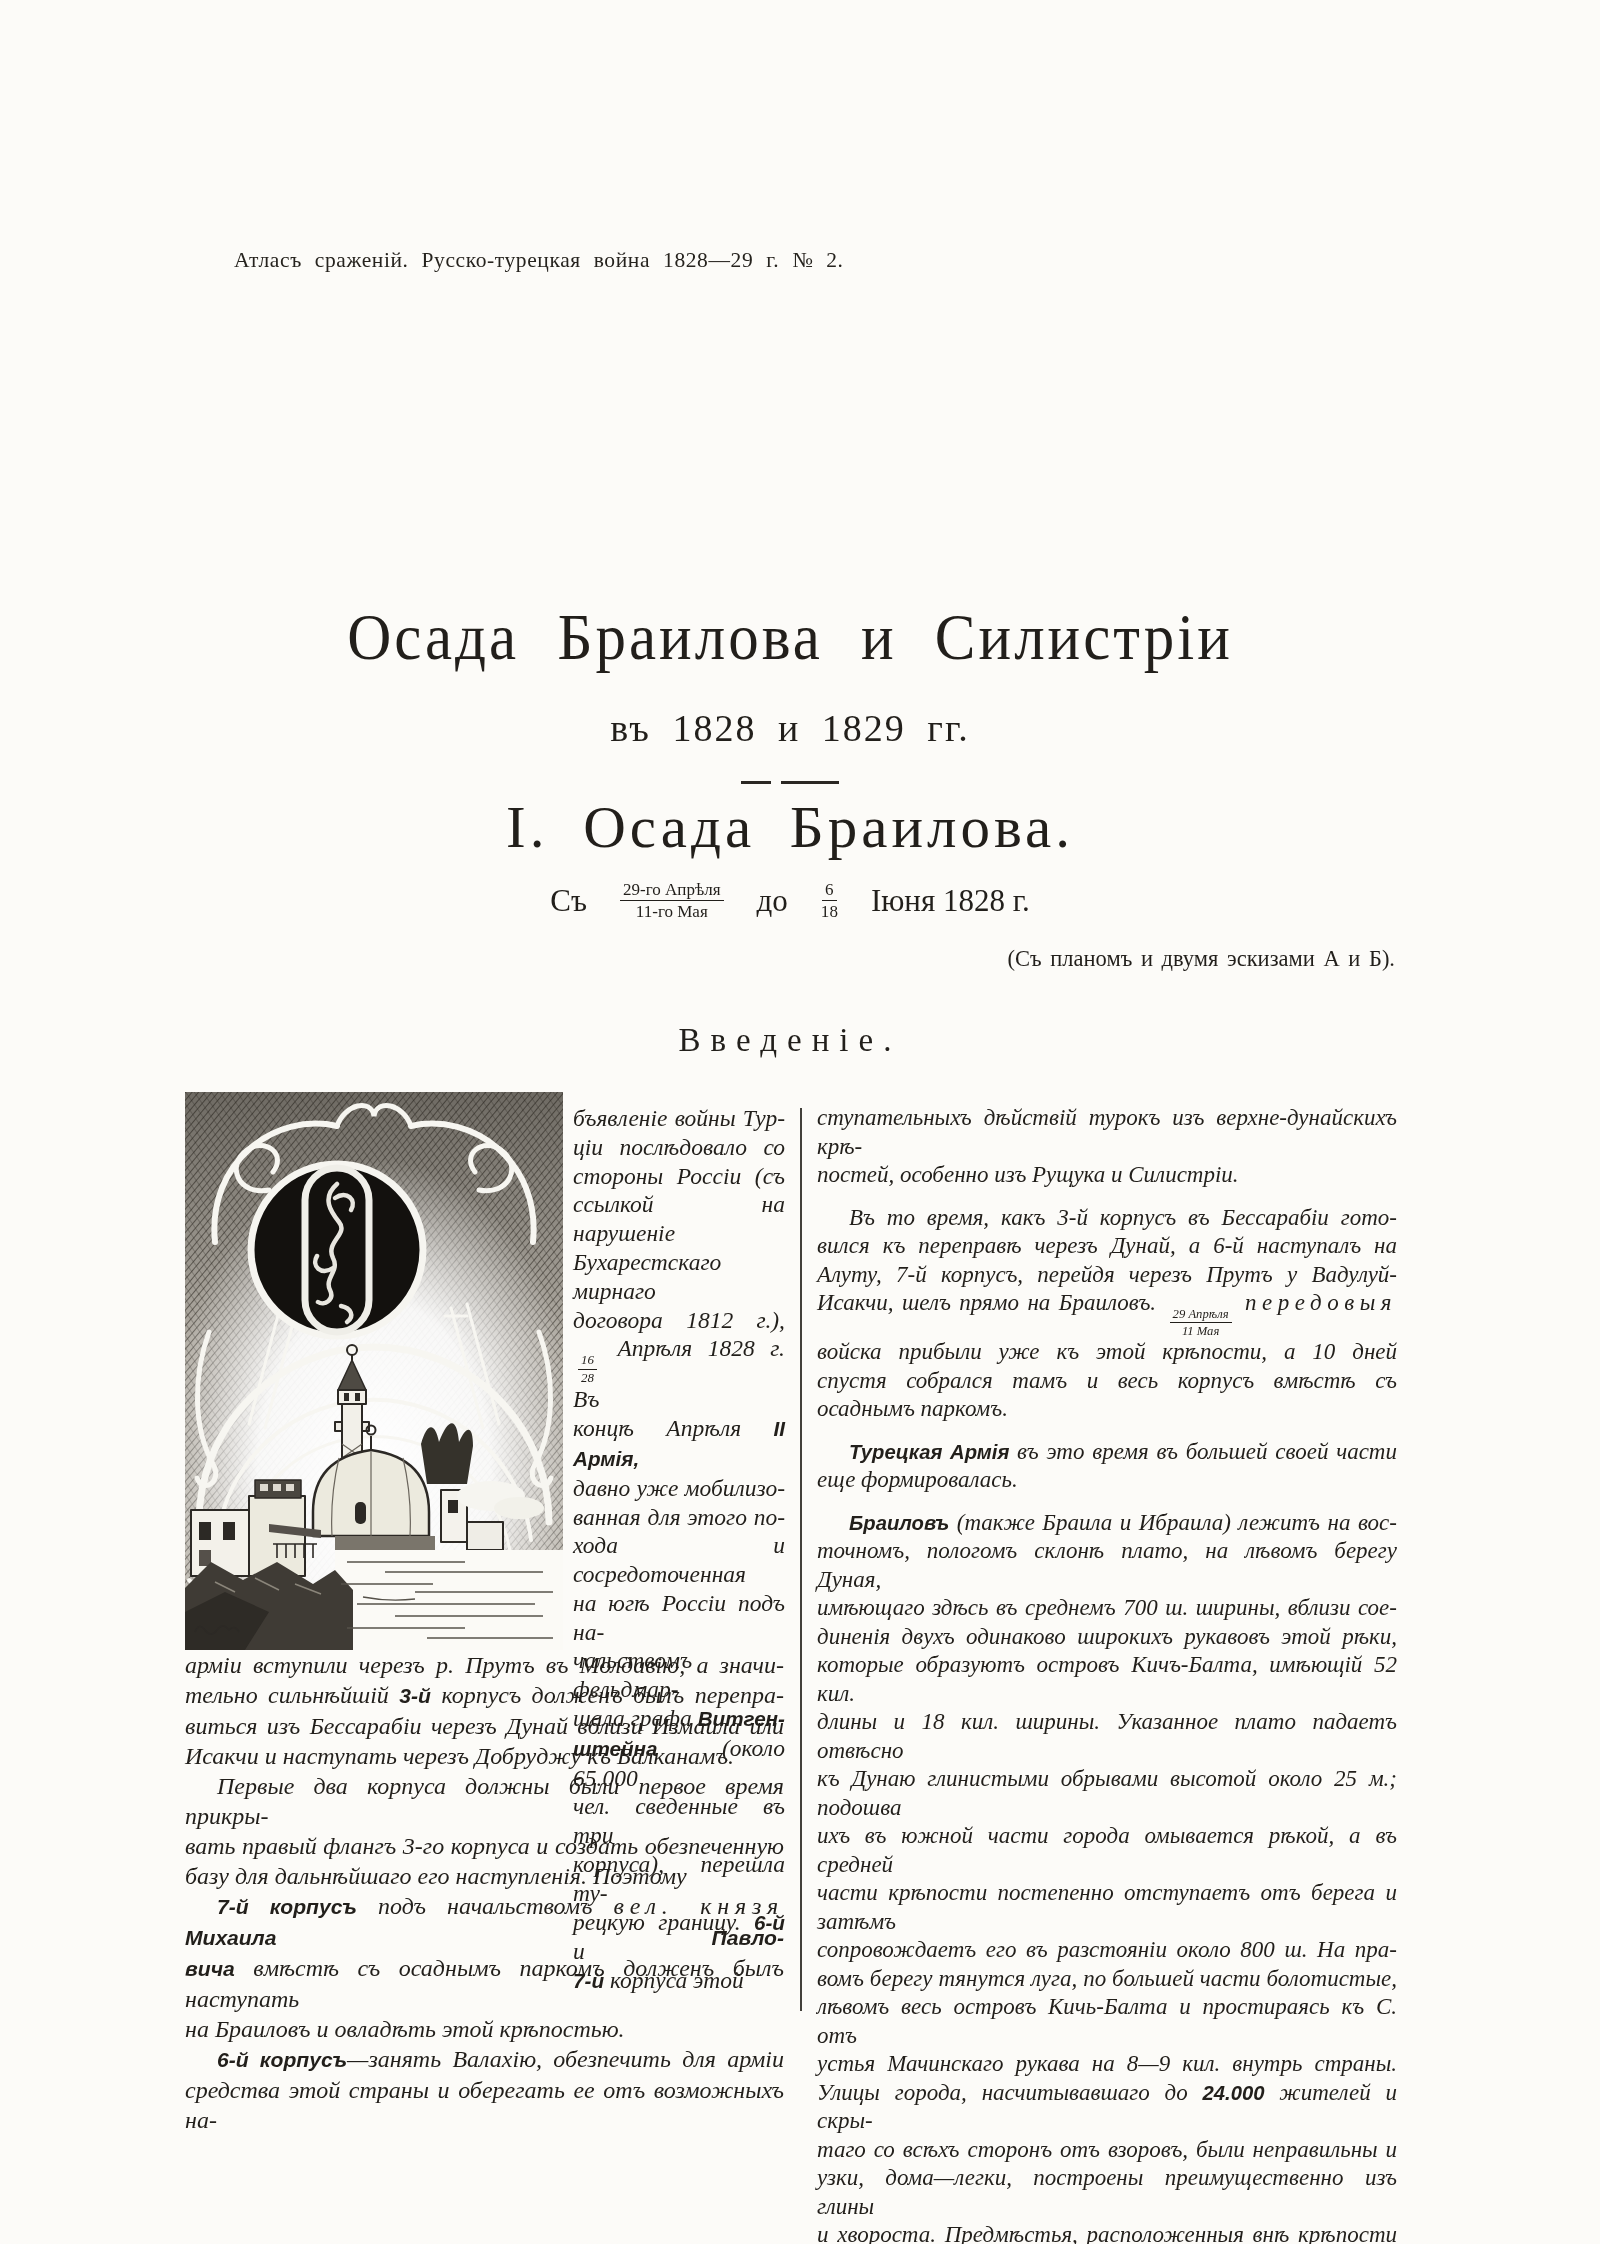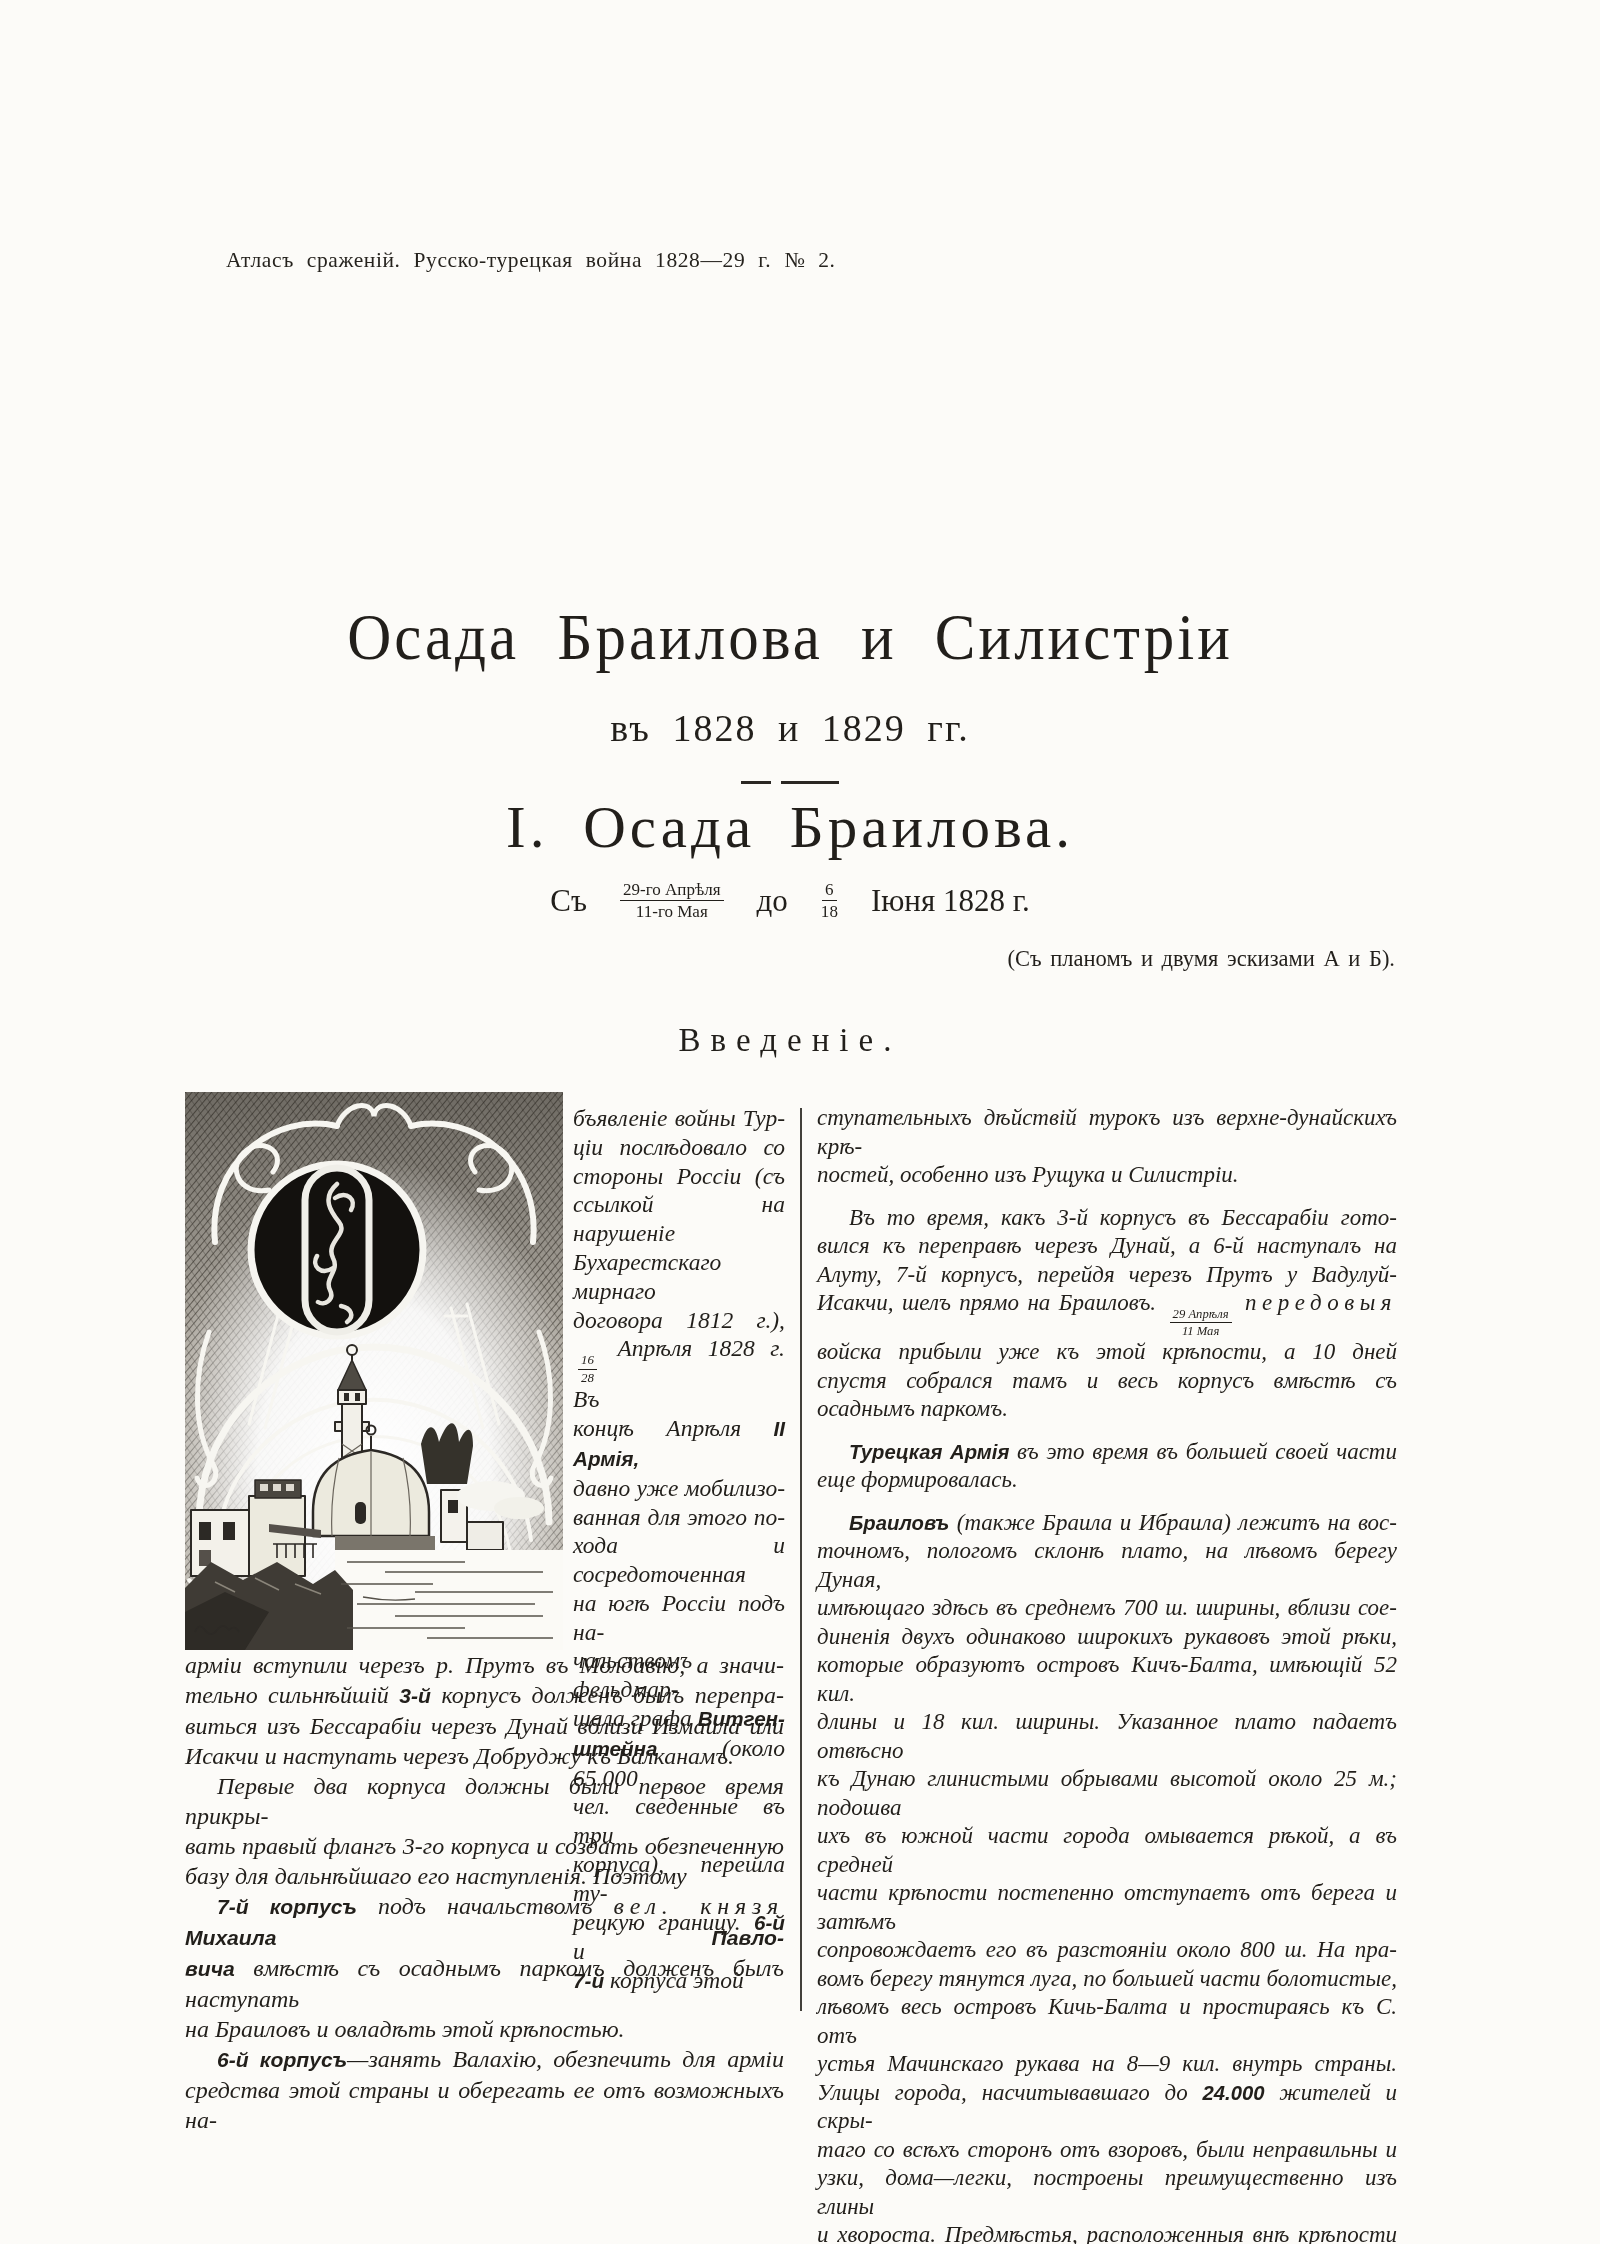--- a/index.html
+++ b/index.html
@@ -6,21 +6,21 @@
   .page{
     position:relative; width:1600px; height:2244px; margin:0 auto;
     background:#fcfbf8; color:#221f1b;
     font-family:"Liberation Serif", serif;
     overflow:hidden;
   }
   .abs{position:absolute;}
   .center{left:185px; width:1210px; text-align:center;}
 
   .running-head{
-    left:226px; top:248px; font-size:21.5px; letter-spacing:.6px; word-spacing:7px;
+    left:234px; top:248px; font-size:21.5px; letter-spacing:.6px; word-spacing:7px;
     color:#26231e;
   }
   .title-main{
     top:604px; font-size:61px; letter-spacing:3px; word-spacing:20px; line-height:1;
     transform:scaleY(1.08); transform-origin:top center;
   }
   .title-sub{ top:706px; font-size:38px; letter-spacing:2px; word-spacing:10px; }
   .title-divider{ top:781px; height:4px; }
   .title-divider i{ display:inline-block; height:3px; background:#2a2723; vertical-align:top; margin:0 5px;}
   .title-divider .d1{width:30px;} .title-divider .d2{width:58px;}

